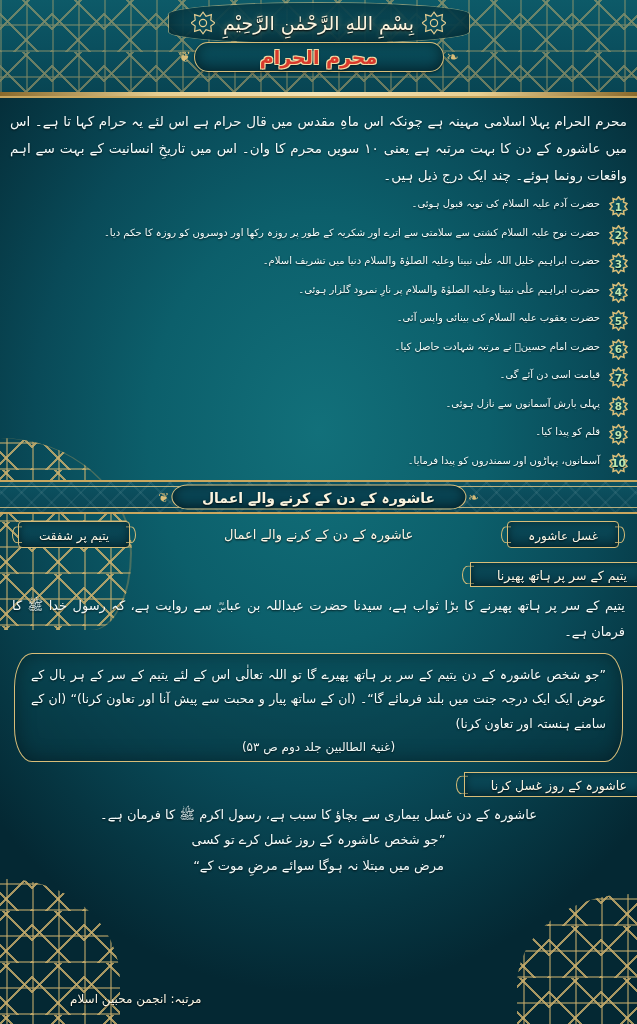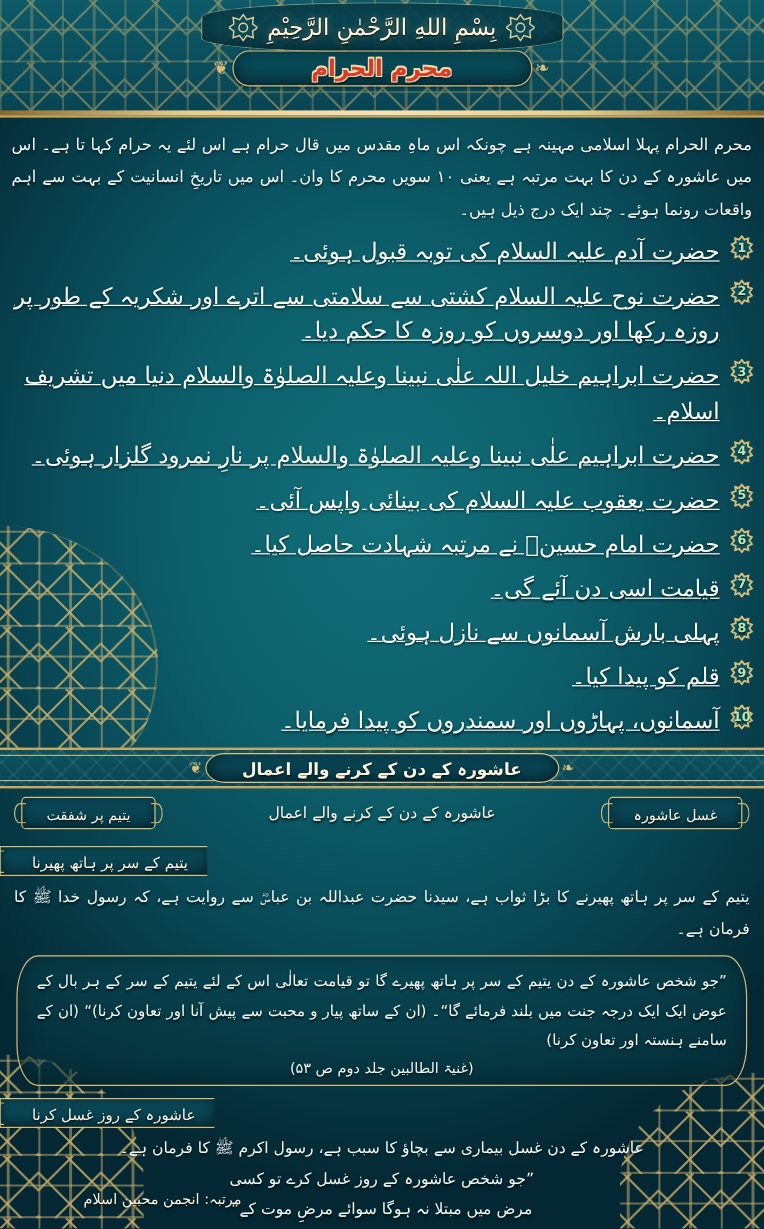--- a/index.html
+++ b/index.html
@@ -165,26 +165,25 @@
     align-items: center;
     justify-content: center;
     font-family: "DejaVu Sans", sans-serif;
     font-size: 10.5px;
     font-weight: bold;
     color: #bde8b0;
     text-shadow: 0 1px 1px rgba(0,0,0,.8);
     direction: ltr;
   }
   .num-text {
-    font-size: 19px;
+    font-size: 10px;
     line-height: 1.55;
     color: #f6fdfb;
     text-shadow: 0 1px 2px rgba(0,0,0,.7);
     padding-top: 1px;
-    text-decoration: underline;
   }
 
   
   .corner-orn {
     position: absolute;
     z-index: 1;
     overflow: hidden;
     pointer-events: none;
   }
   .corner-orn .lattice { inset: -20px; opacity: .92; }
@@ -314,21 +313,21 @@
     text-align: justify;
     text-shadow: 0 1px 2px rgba(0,0,0,.65);
   }
 
   
   .section-tag {
     position: relative;
     z-index: 4;
     margin: 10px 0 2px 0;
     display: flex;
-    justify-content: flex-end;
+    justify-content: flex-start;
   }
   .section-tag .tagbox {
     position: relative;
     padding: 2px 16px 2px 26px;
     margin-left: 0;
     margin-right: -6px;
     background: linear-gradient(180deg,#0b4e5d,#073947);
     border: 1.2px solid #d8bd78;
     border-right: none;
     border-radius: 0 0 0 0;
@@ -557,21 +556,21 @@
 
     <div class="section-tag">
       <div class="tagbox">
         <span class="ttxt">یتیم کے سر پر ہاتھ پھیرنا</span>
       </div>
     </div>
 
     <p class="para">یتیم کے سر پر ہاتھ پھیرنے کا بڑا ثواب ہے، سیدنا حضرت عبداللہ بن عباسؓ سے روایت ہے، کہ رسول خدا ﷺ کا فرمان ہے۔</p>
 
     <div class="quote-box">
-      <div class="quote-text">”جو شخص عاشورہ کے دن یتیم کے سر پر ہاتھ پھیرے گا تو قیامت تعالٰی اس کے لئے یتیم کے سر کے ہر بال کے عوض ایک ایک درجہ جنت میں بلند فرمائے گا“۔ (ان کے ساتھ پیار و محبت سے پیش آنا اور تعاون کرنا)“ (ان کے سامنے ہنستہ اور تعاون کرنا)</div>
+      <div class="quote-text">”جو شخص عاشورہ کے دن یتیم کے سر پر ہاتھ پھیرے گا تو اللہ تعالٰی اس کے لئے یتیم کے سر کے ہر بال کے عوض ایک ایک درجہ جنت میں بلند فرمائے گا“۔ (ان کے ساتھ پیار و محبت سے پیش آنا اور تعاون کرنا)“ (ان کے سامنے ہنستہ اور تعاون کرنا)</div>
       <div class="quote-cite">(غنیۃ الطالبین جلد دوم ص ۵۳)</div>
     </div>
 
     <div class="section-tag">
       <div class="tagbox">
         <span class="ttxt">عاشورہ کے روز غسل کرنا</span>
       </div>
     </div>
 
     <div class="final-para" id="ghusl-lines">

